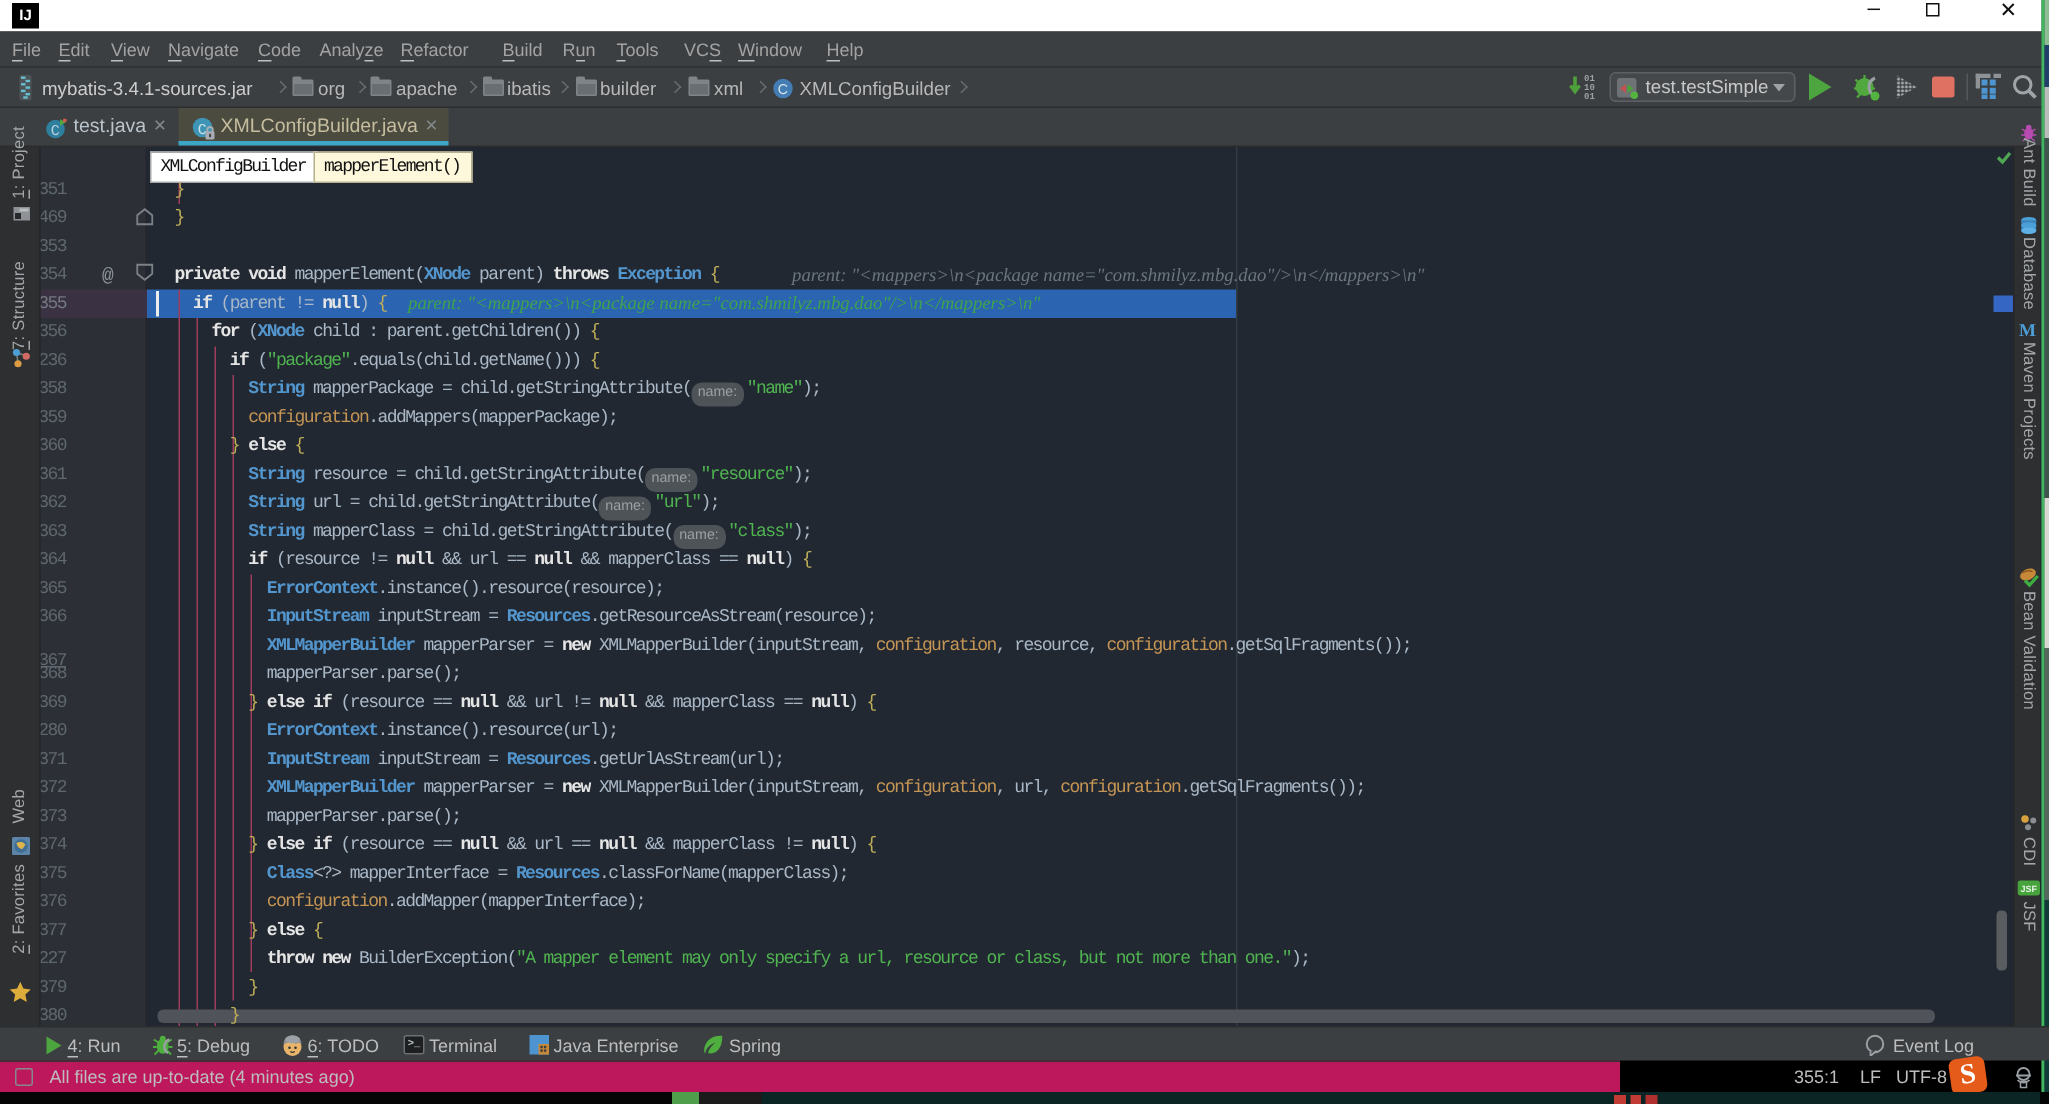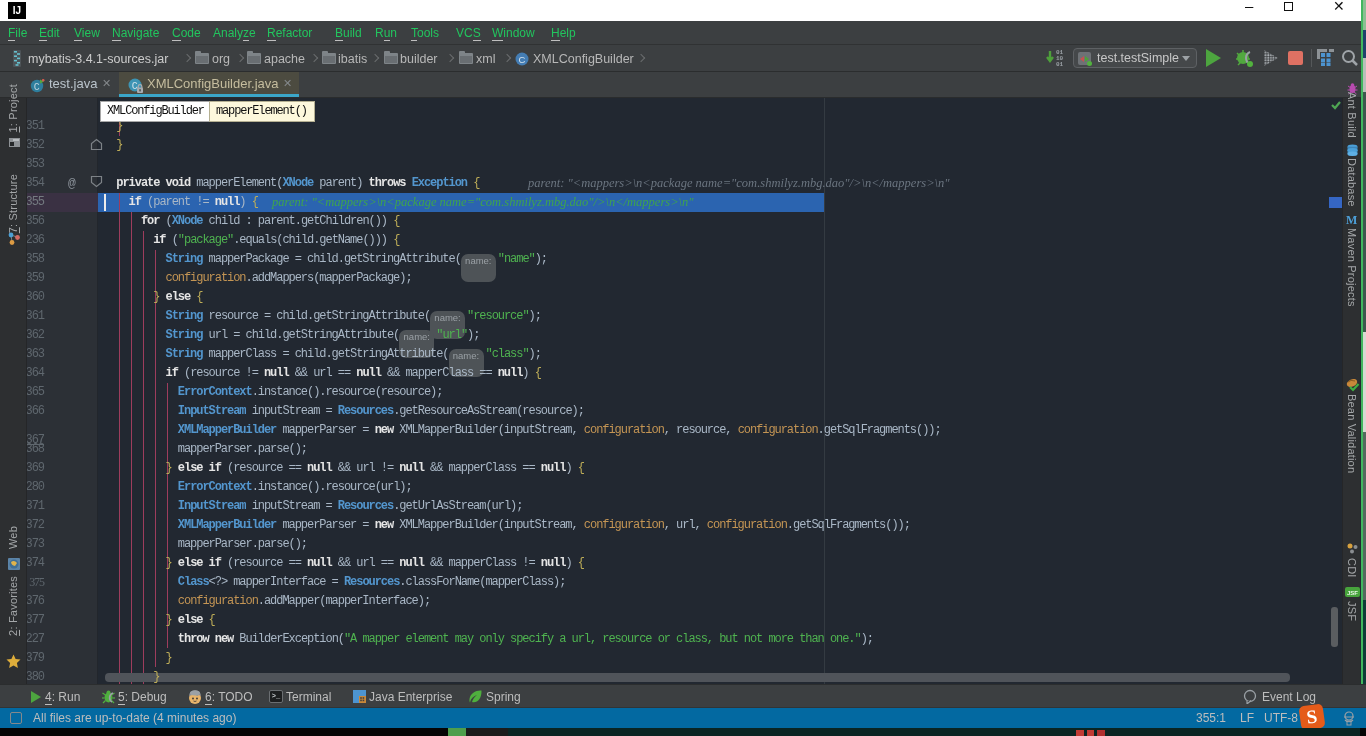--- a/index.html
+++ b/index.html
@@ -9,21 +9,21 @@
 
   
   #titlebar { position:absolute; left:0; top:0; width:1366px; height:21px; background:#fff; }
   #ijlogo { position:absolute; left:8px; top:2px; width:18px; height:17px; background:#000; color:#fff;
             font:bold 10px/17px "Liberation Sans",sans-serif; text-align:center; letter-spacing:0px;}
   #titletext { position:absolute; left:31px; top:3px; font-size:12.5px; color:#000; white-space:nowrap; }
   .winbtn { position:absolute; top:0px; color:#111; font-size:13px; }
 
   
   #menubar { position:absolute; left:0; top:21px; width:1366px; height:24px; background:#3c3f41; border-bottom:1px solid #303233;}
-  .mi { position:absolute; top:5px; font-size:12px; color:#22c55e; white-space:pre; }
+  .mi { position:absolute; top:5px; font-size:12px; color:#a3a3a3; white-space:pre; }
   .mi u { text-decoration:none; border-bottom:1px solid #bfbfbf; padding-bottom:0px;}
 
   
   #navbar { position:absolute; left:0; top:45px; width:1366px; height:27px; background:#3c3f41; border-bottom:1px solid #2b2d2e;}
   .crumb { position:absolute; top:7px; font-size:12.5px; color:#b8b8b8; white-space:nowrap;}
   .chev { position:absolute; top:10px; width:6px; height:6px; border-top:1.3px solid #6a6d6f; border-right:1.3px solid #6a6d6f; transform:rotate(45deg); }
   .folder { position:absolute; top:8px; width:14px; height:11px; background:#7e8488; border-radius:1px; }
   .folder:before { content:""; position:absolute; left:0; top:-2px; width:6px; height:3px; background:#7e8488; border-radius:1px 1px 0 0;}
   .folder:after { content:""; position:absolute; left:1px; top:3px; right:1px; bottom:1px; background:#696e72;}
 
@@ -45,34 +45,34 @@
   
   .ln { position:absolute; left:20px; width:24px; text-align:right; height:19px;
         font-family:"Liberation Mono",monospace; font-size:12px; letter-spacing:-1.05px; line-height:19px; color:#5f676e; }
   .cl { position:absolute; left:104px; height:19px; font-family:"Liberation Mono",monospace; font-size:12px;
         letter-spacing:-1.05px; line-height:19px; color:#a9b7c6; white-space:pre; }
   .k { color:#e5e5e5; font-weight:bold; }
   .t { color:#5396ce; font-weight:bold; }
   .s { color:#4fb350; }
   .f { color:#c49554; }
   .b { color:#bfae58; }
-  .chip { display:inline-block; width:35px; height:28px; border-radius:7px; background:#4e5357; margin-right:2px;
+  .chip { display:inline-block; width:35px; height:16px; border-radius:7px; background:#4e5357; margin-right:2px;
           color:#9aa0a5; font-family:"Liberation Sans",sans-serif; font-size:9.5px; line-height:13px; letter-spacing:0;
           text-align:center; vertical-align:-2px; }
   .hint { position:absolute; font-family:"Liberation Serif",serif; font-style:italic; font-size:12.5px; line-height:19px; white-space:pre; }
 
   .guide { position:absolute; width:1px; background:#9e3d5d; }
 
   
   .pop { position:absolute; top:101px; height:21px; font-family:"Liberation Mono",monospace; font-size:12px;
          letter-spacing:-1.15px; line-height:19px; color:#111; padding:0 7px 0 6px; border:1px solid #9a9a9a; z-index:6; }
 
   
   #toolbbar { position:absolute; left:0; top:684px; width:1366px; height:23px; background:#3c3f41; border-top:1px solid #2b2d2e;}
-  #statusbar { position:absolute; left:0; top:707px; width:1366px; height:21px; background:#0369a1; border-top:1px solid #323435;}
+  #statusbar { position:absolute; left:0; top:707px; width:1080px; height:21px; background:#be185d; border-top:1px solid #323435;}
   .bt { position:absolute; top:5px; font-size:12px; color:#bdbdbd; white-space:nowrap;}
   .bt u { text-decoration:none; border-bottom:1px solid #bdbdbd; }
   #bottomstrip { position:absolute; left:0; top:728px; width:1366px; height:8px; background:#050505; }
 </style>
 </head>
 <body>
 <div id="app">
 
   <div id="titlebar">
     <div id="ijlogo">IJ</div>
@@ -252,21 +252,21 @@
         <path d="M2 6 L5 9 L10 3" stroke="#4fa653" stroke-width="2.2" fill="none"></path>
       </svg>
     <div class="abs" style="left:1329px; top:99px; width:13px; height:11px; background:#3566c4;"></div>
   </div>
   <div id="gutter">
 
     <div class="abs" style="left:0px; top:95px; width:71px; height:19px; background:#3a3143;"></div>
   </div>
   <div id="codelayer">
     <div class="ln" style="top:117px;">351</div>
-    <div class="ln" style="top:136px;">352</div>
+    <div class="ln" style="top:136px;">469</div>
     <div class="ln" style="top:155px;">353</div>
     <div class="ln" style="top:174px;">354</div>
     <div class="ln" style="top:193px; color:#747a80;">355</div>
     <div class="ln" style="top:212px;">356</div>
     <div class="ln" style="top:231px;">236</div>
     <div class="ln" style="top:250px;">358</div>
     <div class="ln" style="top:269px;">359</div>
     <div class="ln" style="top:288px;">360</div>
     <div class="ln" style="top:307px;">361</div>
     <div class="ln" style="top:326px;">362</div>
@@ -275,21 +275,21 @@
     <div class="ln" style="top:383px;">365</div>
     <div class="ln" style="top:402px;">366</div>
     <div class="ln" style="top:431px;text-decoration:underline;">367</div>
     <div class="ln" style="top:440px;">368</div>
     <div class="ln" style="top:459px;">369</div>
     <div class="ln" style="top:478px;">280</div>
     <div class="ln" style="top:497px;">371</div>
     <div class="ln" style="top:516px;">372</div>
     <div class="ln" style="top:535px;">373</div>
     <div class="ln" style="top:554px;">374</div>
-    <div class="ln" style="top:573px;font-family:Liberation Serif, serif;">375</div>
+    <div class="ln" style="top:573px;">375</div>
     <div class="ln" style="top:592px;">376</div>
     <div class="ln" style="top:611px;">377</div>
     <div class="ln" style="top:630px;">227</div>
     <div class="ln" style="top:649px;">379</div>
     <div class="ln" style="top:668px;">380</div>
 
     <div class="abs" style="left:68px; top:176px; color:#8a9199; font-family:'Liberation Mono',monospace; font-size:13px;">@</div>
     <svg class="abs" style="left:90px; top:138px;" width="13" height="13" viewBox="0 0 13 13">
         <path d="M1.5 11.5 V5.5 L6.5 1.5 L11.5 5.5 V11.5 Z" fill="none" stroke="#7d8287" stroke-width="1.2"></path>
       </svg>

